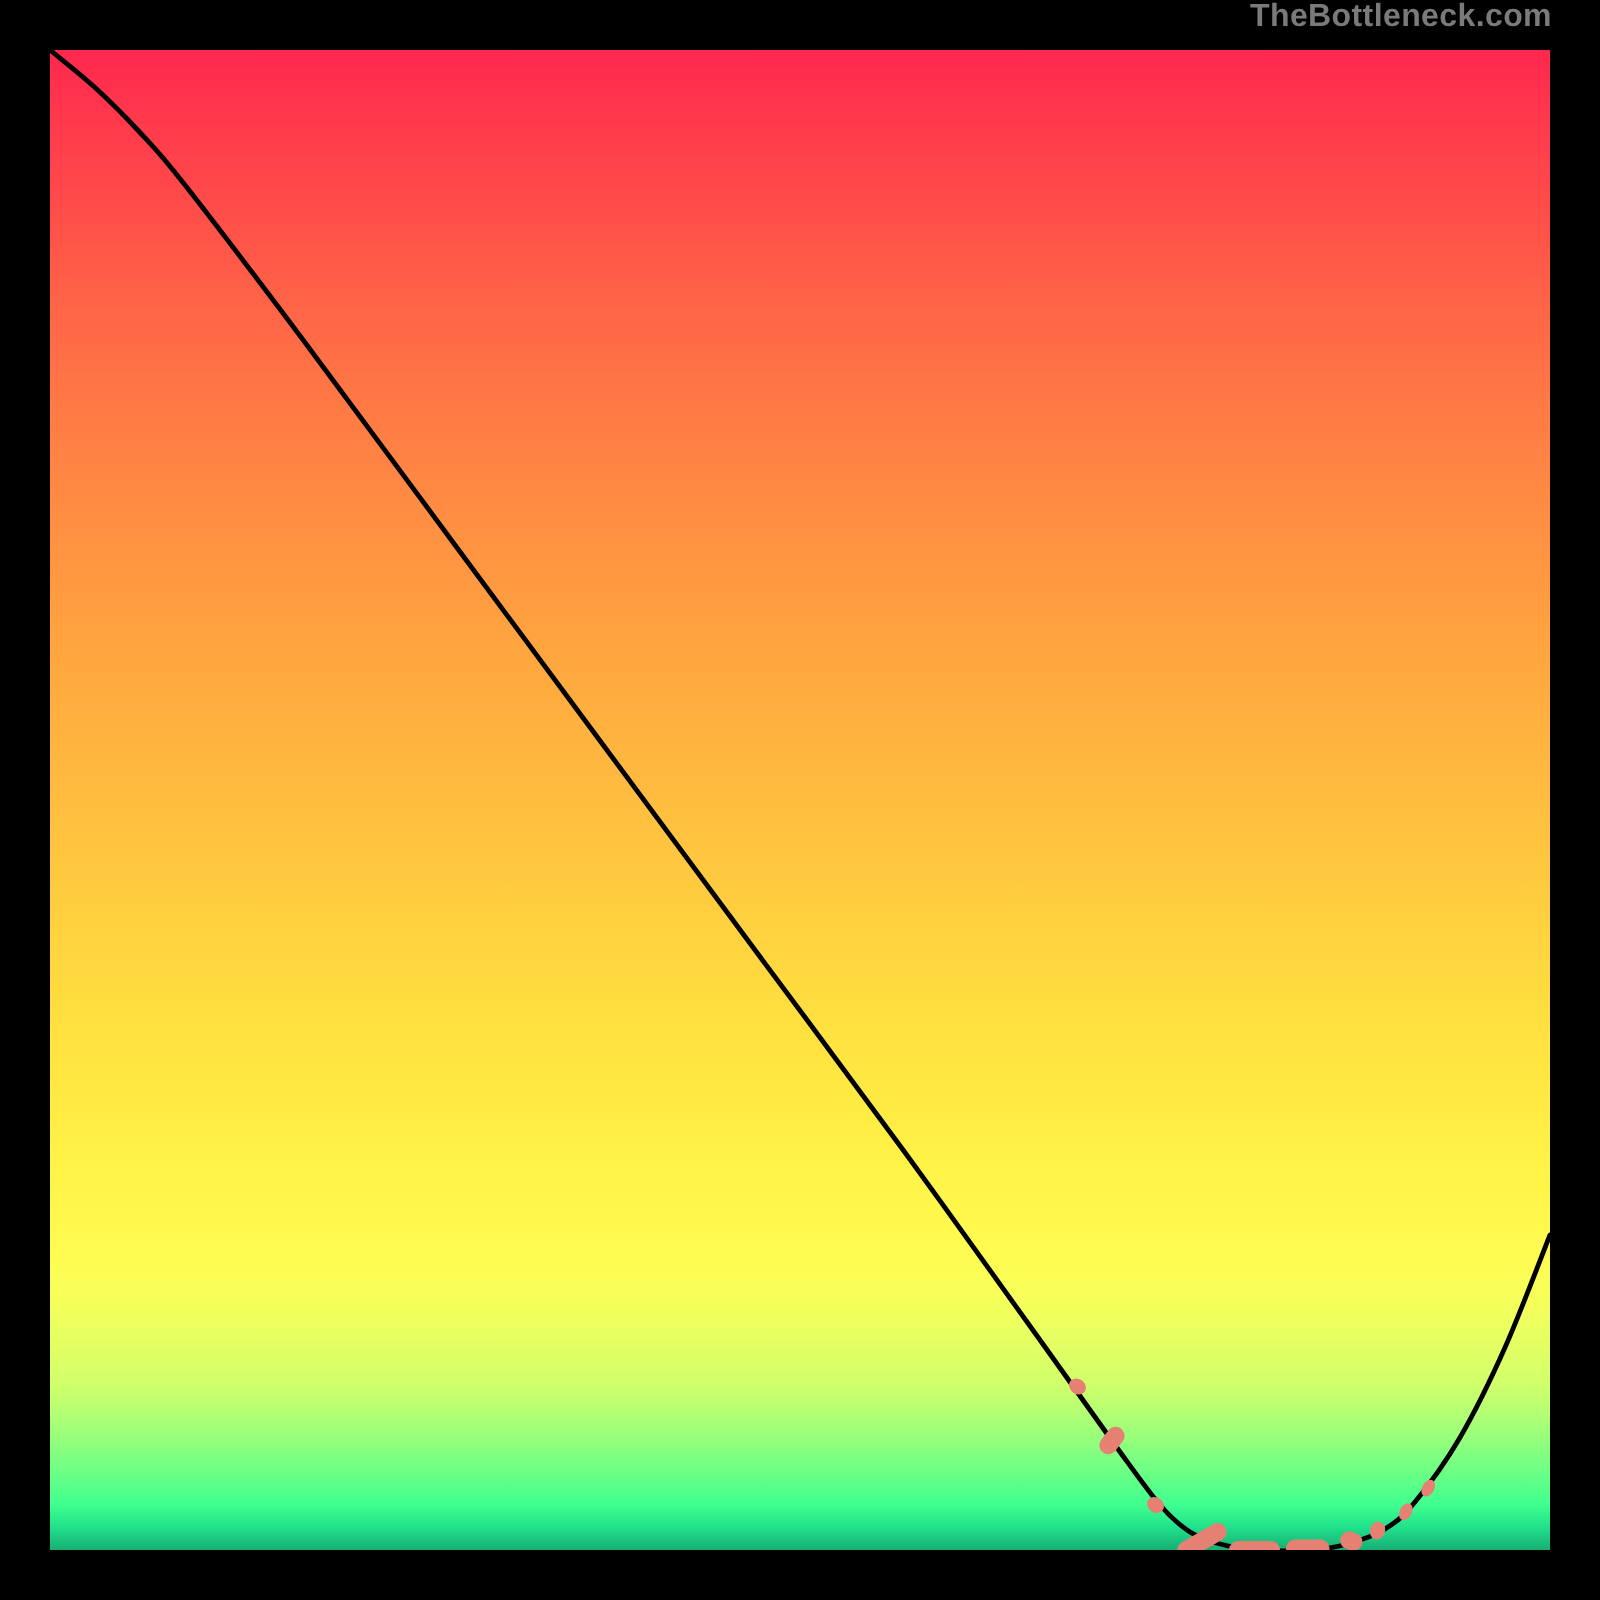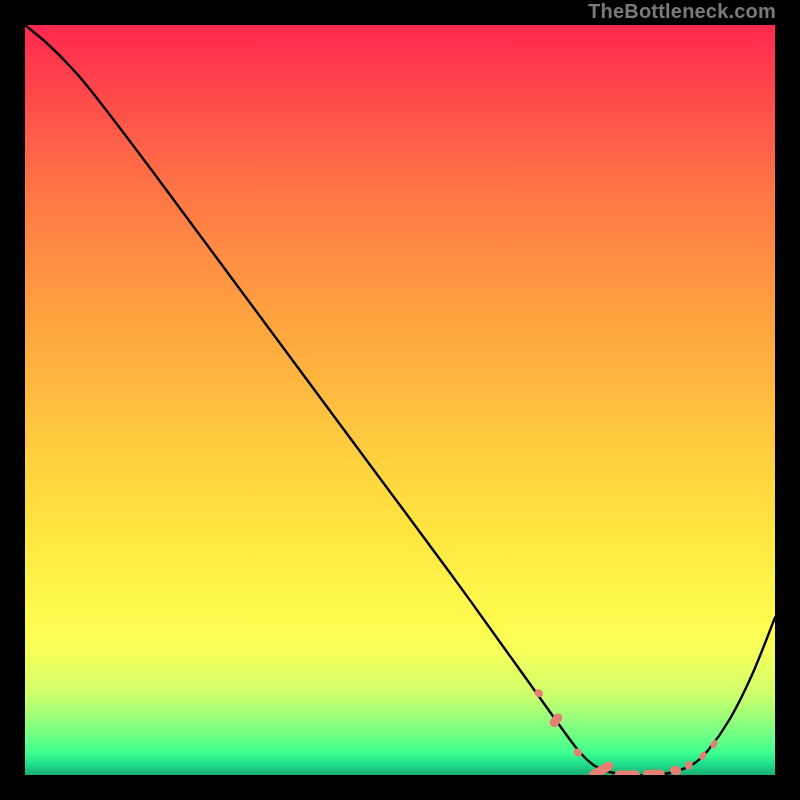--- a/index.html
+++ b/index.html
@@ -63,21 +63,21 @@
     top: 0;
     width: 100%;
     height: 100%;
     display: block;
   }
   .watermark {
     position: absolute;
     top: 0px;
     right: 24px;
     font-family: Arial, Helvetica, sans-serif;
-    font-size: 20px;
+    font-size: 16px;
     color: #7a7a7a;
     font-weight: 600;
     letter-spacing: 0.2px;
   }
 </style>
 </head>
 <body>
 <div class="outer-frame">
 
   <div class="watermark">TheBottleneck.com</div>

